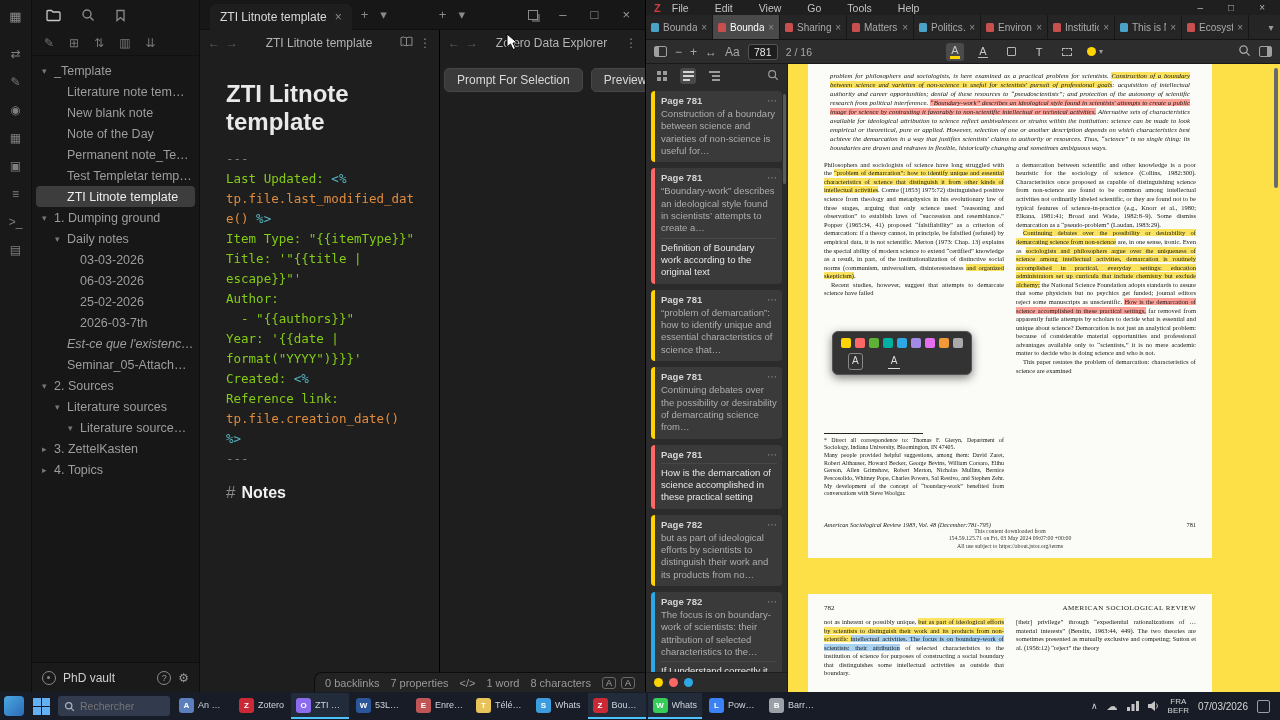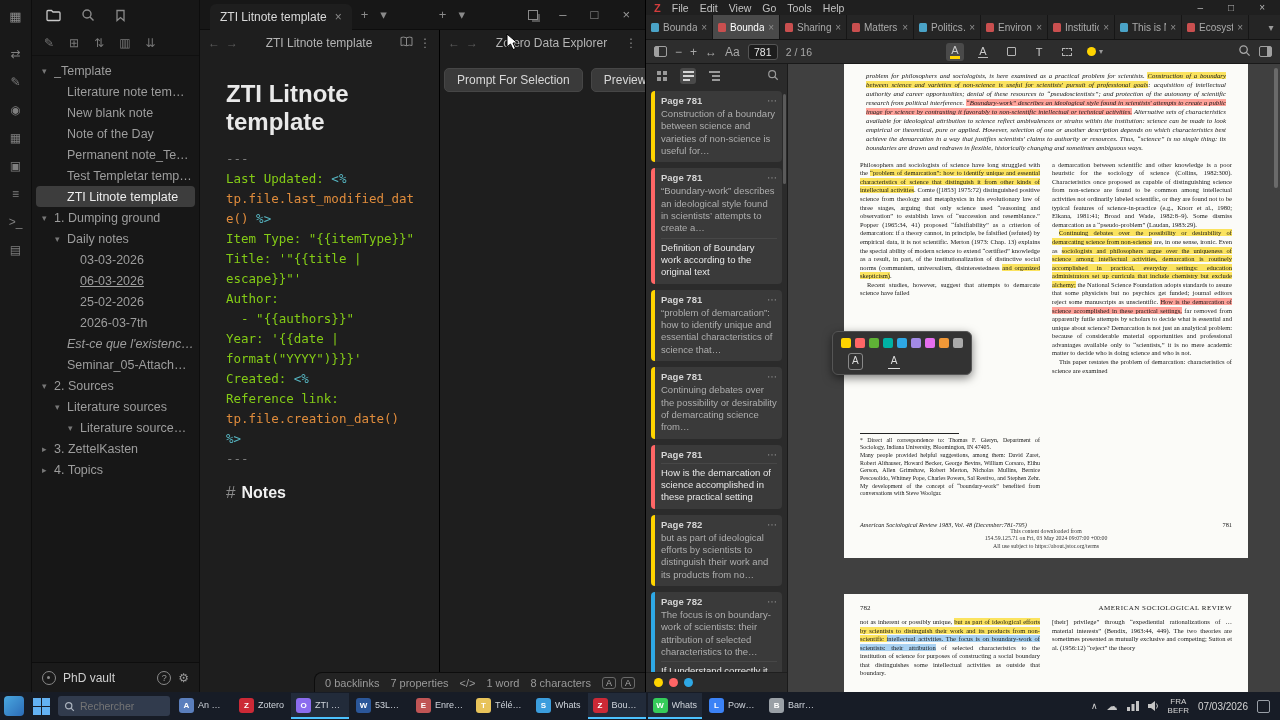--- a/index.html
+++ b/index.html
@@ -109,21 +109,21 @@
   .card { background:#3a3a3a; border-left:4px solid #ffd400; border-radius:4px; margin-bottom:6px; padding:4px 5px 5px 6px; }
   .chead { display:flex; align-items:center; justify-content:space-between; margin-bottom:2px; }
   .cpage { font-size:9.5px; font-weight:bold; color:#d5d5d5; }
   .cdots { font-size:10px; color:#909090; }
   .cquote { font-size:9.5px; line-height:1.3; color:#aeaeae; }
   .ccomment { font-size:9.5px; line-height:1.3; color:#e8e8e8; margin-top:3px; border-top:1px solid #474747; padding-top:3px; }
   .z-filter { height:20px; border-top:1px solid #1f1f1f; display:flex; align-items:center; gap:6px; padding:0 8px; }
   .fdot { width:9px; height:9px; border-radius:50%; }
   .zs-scroll { position:absolute; right:1px; top:30px; width:3px; height:90px; background:#5a5a5a; border-radius:2px; }
 
-  .z-pdf { flex:1; background:#404040; overflow:hidden; position:relative;padding-left:36px; }
+  .z-pdf { flex:1; background:#fde047; overflow:hidden; position:relative; }
   .pdf-page { width:404px; margin:0 auto 0 20px; background:#fbfbf8; color:#161616; font-family:"Liberation Serif", serif; position:relative; }
   .page1 { height:494px; padding:8px 16px; }
   .page2 { height:160px; padding:10px 16px; margin-top:36px; }
   .pdf-abstract { font-style:italic; font-size:6.8px; line-height:1.32; text-align:justify; margin:0 6px 8px; }
   .pdf-cols { display:flex; gap:12px; height:338px; overflow:hidden; }
   .pdf-col { flex:1; font-size:6.5px; line-height:1.32; text-align:justify; }
   .pp { margin:0; }
   .pp + .pp { text-indent:7px; }
   .hy { background:#fbe35f; }
   .hr { background:#ffa39a; }
@@ -244,21 +244,21 @@
           <span class="tlabel">1. Dumping ground</span>
         </div>
         <div class="trow" style="padding-left: 19px;">
           <span class="chev">▾</span>
           <span class="tlabel">Daily notes</span>
         </div>
         <div class="trow" style="padding-left: 32px;">
           <span class="chev"></span>
           <span class="tlabel">03-03-2026</span>
         </div>
-        <div class="trow" style="padding-left: 32px; text-decoration: underline;">
+        <div class="trow" style="padding-left: 32px;">
           <span class="chev"></span>
           <span class="tlabel">06-03-2026</span>
         </div>
         <div class="trow" style="padding-left: 32px;">
           <span class="chev"></span>
           <span class="tlabel">25-02-2026</span>
         </div>
         <div class="trow" style="padding-left: 32px;">
           <span class="chev"></span>
           <span class="tlabel">2026-03-7th</span>
@@ -381,21 +381,21 @@
           <span class="st-badge">A</span>
           <span class="st-badge">A</span>
         </span>
     </div>
   </div>
 </div>
 
 <div id="zotero">
   <div class="z-menubar">
     <span class="z-logo">Z</span>
-    <span id="zMenus" style="display:flex;gap:11px;">
+    <span id="zMenus" style="display:flex;gap:26px;">
         <span class="zmenu">File</span>
         <span class="zmenu">Edit</span>
         <span class="zmenu">View</span>
         <span class="zmenu">Go</span>
         <span class="zmenu">Tools</span>
         <span class="zmenu">Help</span>
       </span>
     <span class="z-mspacer"></span>
     <span class="z-winctl">–</span>
     <span class="z-winctl">□</span>

